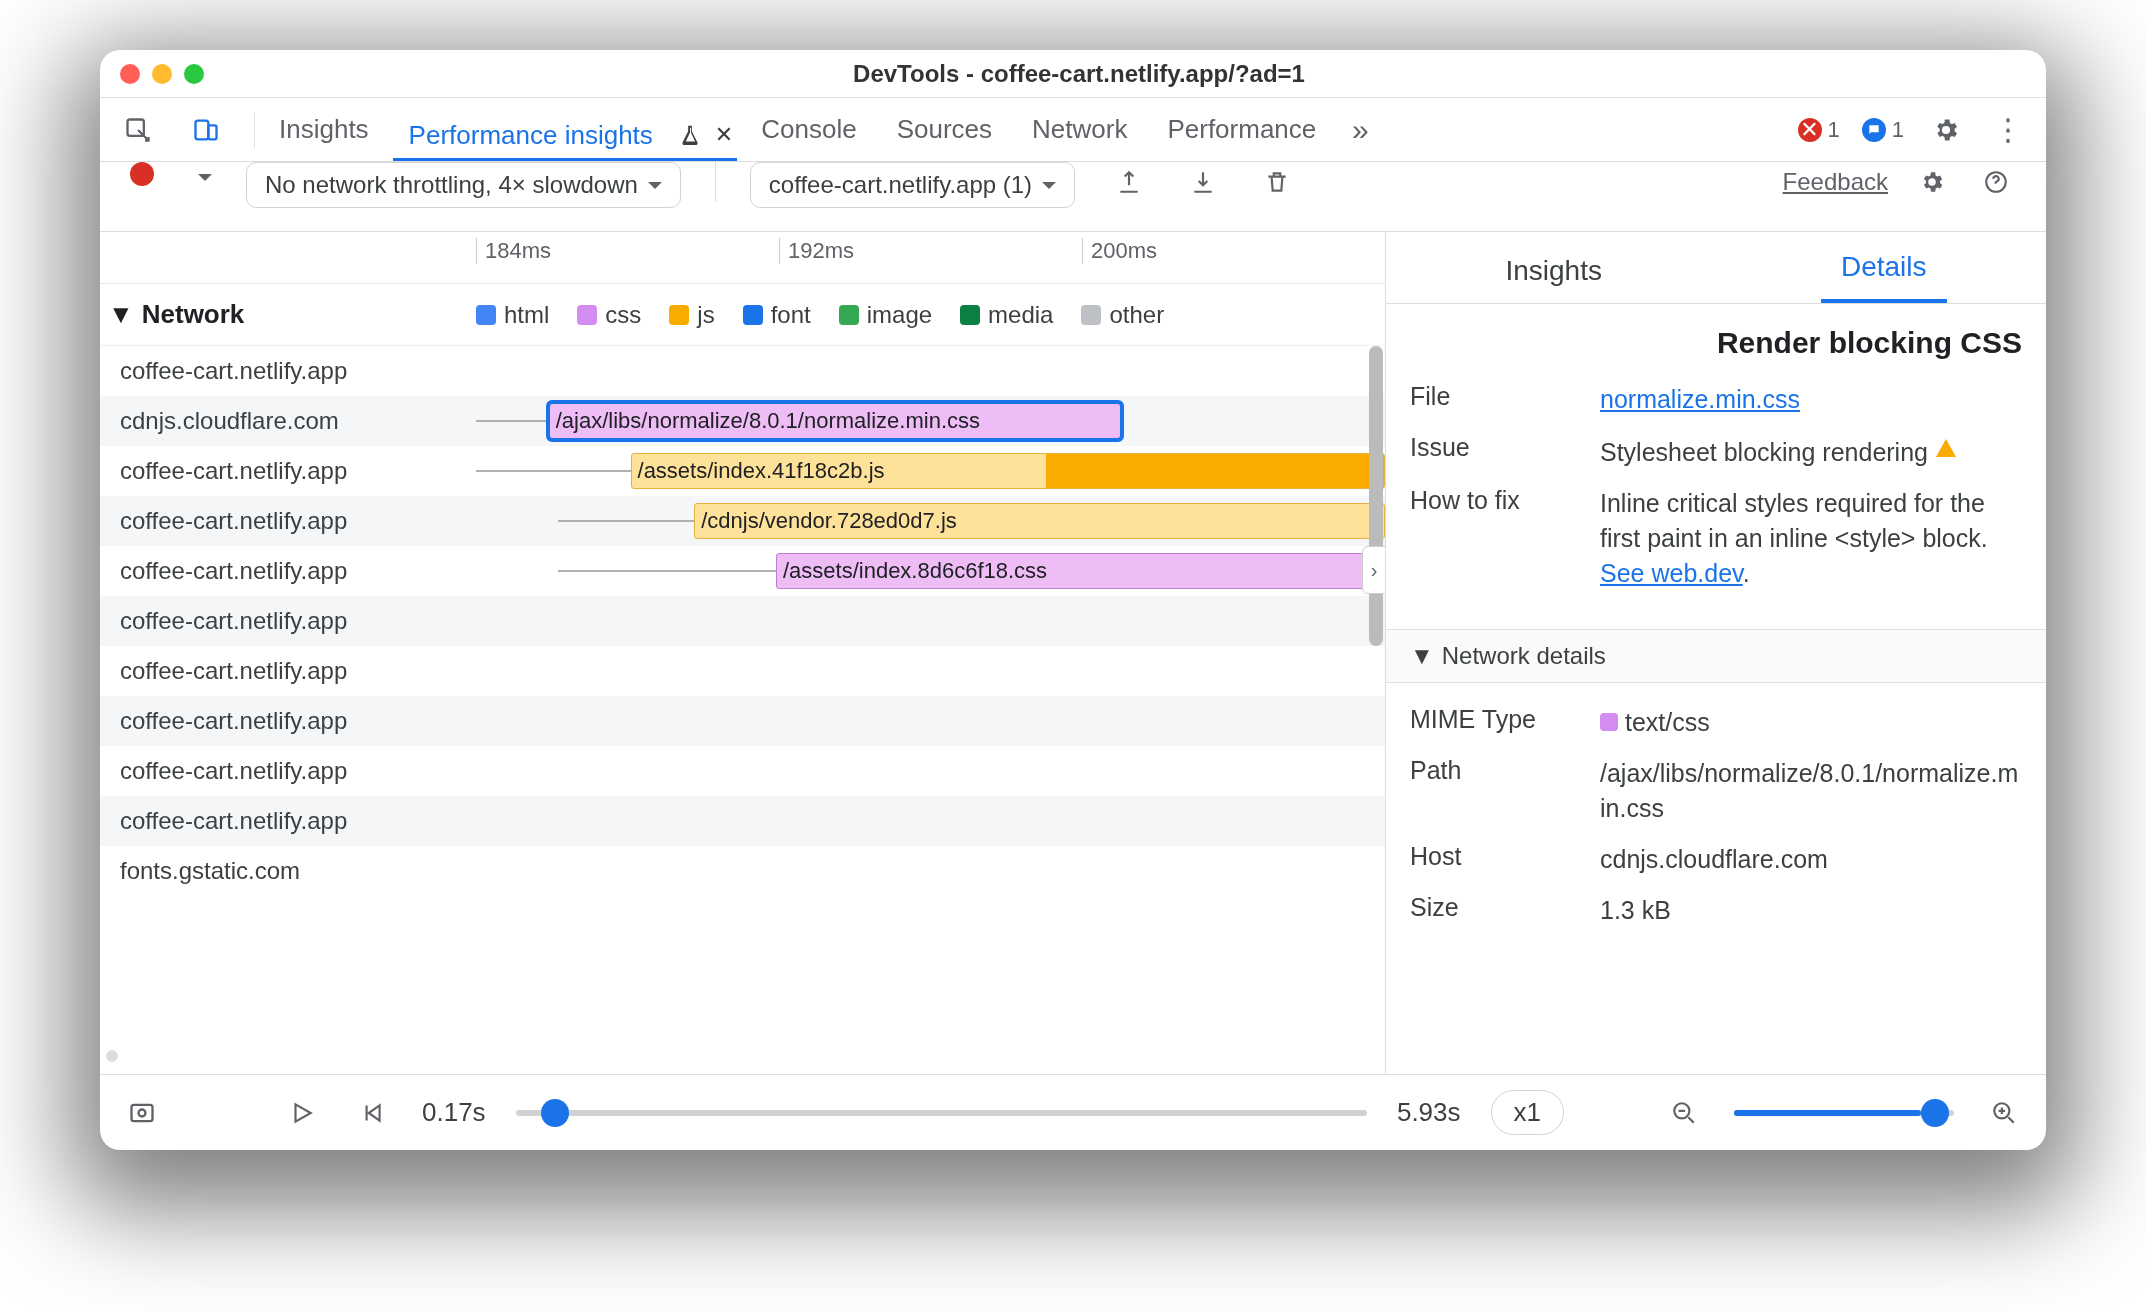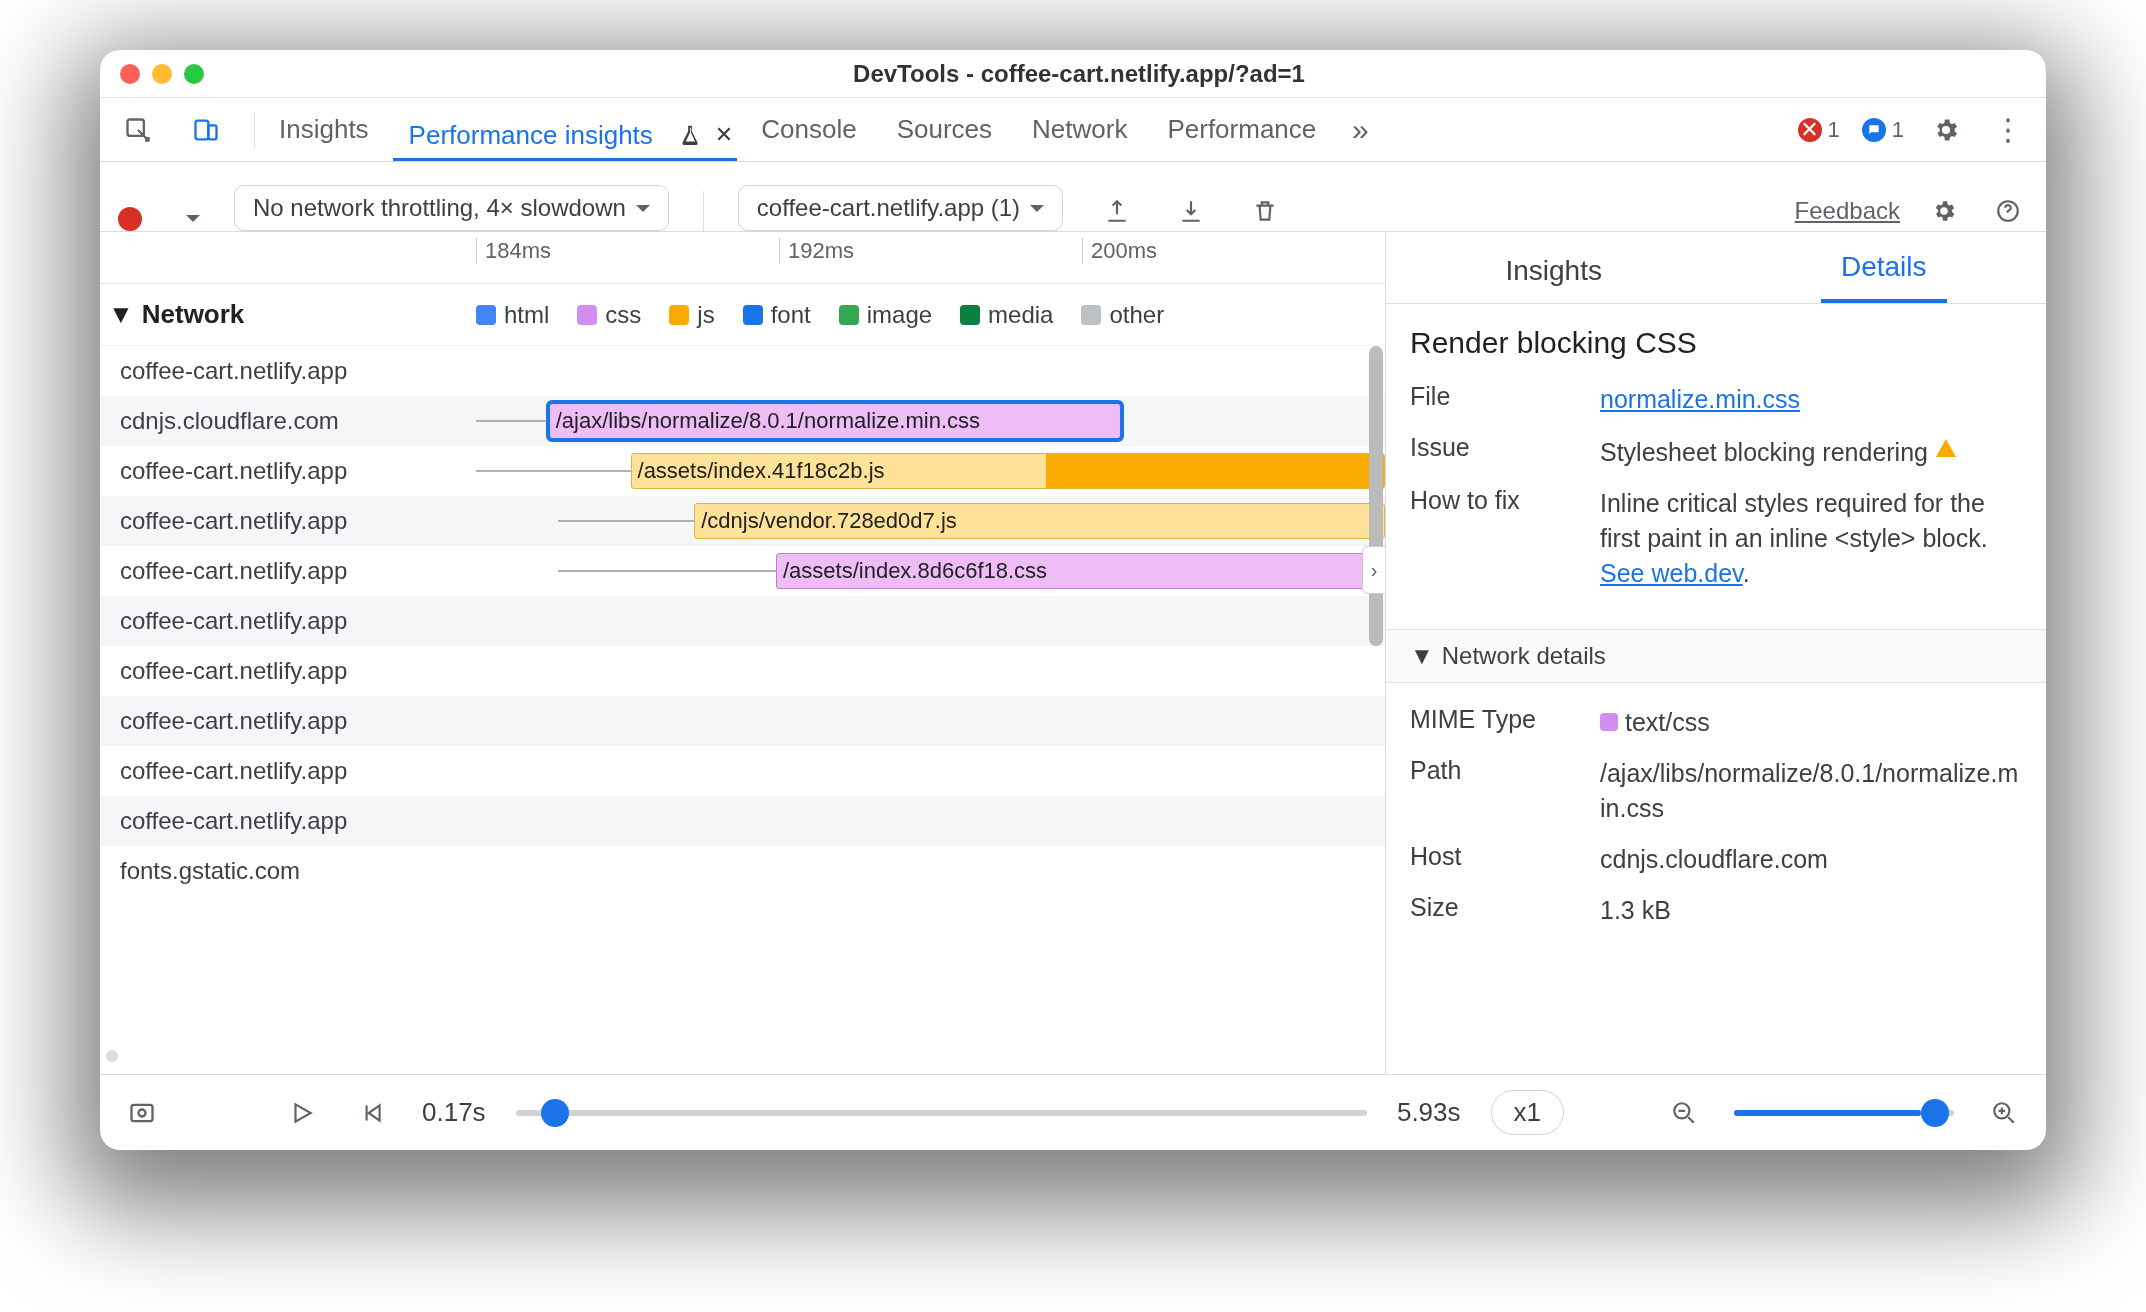--- a/index.html
+++ b/index.html
@@ -38,21 +38,21 @@
   .tabs .close-x { font-size:22px; color:#3c4043; cursor:pointer; padding:0 4px; }
   .flexspace { flex:1; }
   .tabs .right { display:flex; align-items:center; gap:22px; margin-left:auto; }
   .badge { display:inline-flex; align-items:center; gap:6px; font-size:22px; }
   .badge .dot { width:24px; height:24px; border-radius:50%; display:inline-flex; align-items:center; justify-content:center; color:#fff; }
   .badge.err .dot { background:#d93025; }
   .badge.msg .dot { background:#1a73e8; }
   .badge.msg svg { fill:#fff; }
 
   
-  .controls { height:70px; display:flex; align-items:flex-end; gap:34px; padding:0 18px; border-bottom:1px solid #dadce0; font-size:24px; }
+  .controls { height:70px; display:flex; align-items:flex-start; gap:34px; padding:0 30px; border-bottom:1px solid #dadce0; font-size:24px; }
   .rec-dot { width:24px; height:24px; border-radius:50%; background:#d93025; }
   .drop-caret::after { content:""; display:inline-block; margin-left:10px; border:7px solid transparent; border-top-color:#5f6368; transform:translateY(4px); }
   .pill { border:1px solid #cfd3d7; border-radius:10px; padding:8px 18px; display:flex; align-items:center; font-size:24px; color:#3c4043; cursor:pointer; background:#fff; }
   .controls .sep { width:1px; height:40px; background:#e0e0e0; }
   .controls .right { display:flex; align-items:center; gap:24px; margin-left:auto; }
   .link { color:#5f6368; text-decoration:underline; cursor:pointer; }
 
   
   .body { flex:1; display:flex; min-height:0; }
   .left { flex:1; display:flex; flex-direction:column; border-right:1px solid #dadce0; min-width:0; }
@@ -85,21 +85,21 @@
   .bar.js  { background:#ffe29a; border:1px solid #e3b341; }
   .scroll-thumb { position:absolute; right:2px; width:14px; background:#bbb; border-radius:7px; }
   .expander { position:absolute; right:-1px; top:200px; width:24px; height:48px; border:1px solid #ccc; border-radius:6px 0 0 6px; display:flex; align-items:center; justify-content:center; background:#fff; color:#5f6368; font-size:20px; cursor:pointer;}
   .load-dot { position:absolute; left:6px; bottom:12px; width:12px; height:12px; border-radius:50%; background:#ddd; }
 
   
   .rp-tabs { height:72px; display:flex; align-items:flex-end; justify-content:space-around; border-bottom:1px solid #dadce0; font-size:28px; }
   .rp-tabs .t { padding:16px 20px; color:#3c4043; cursor:pointer; }
   .rp-tabs .t.active { color:#1a73e8; border-bottom:4px solid #1a73e8; font-weight:500; }
   .rp-section { padding:22px 24px; overflow:hidden; }
-  .rp-h { font-size:30px; font-weight:400; margin-bottom:22px; }
+  .rp-h { font-size:30px; font-weight:700; margin-bottom:22px;text-align:right; }
   .kv { display:flex; font-size:25px; margin-bottom:16px; }
   .kv .k { width:190px; color:#3c4043; }
   .kv .v { flex:1; color:#3c4043; line-height:1.4; }
   .kv .v a { color:#1a73e8; text-decoration:underline; cursor:pointer; }
   .warn-ico { display:inline-block; width:0; height:0; border:10px solid transparent; border-bottom:18px solid #f9ab00; transform:translateY(-4px); margin-left:8px; }
   .rp-sub { border-top:1px solid #e0e0e0; border-bottom:1px solid #e0e0e0; padding:12px 24px; font-size:24px; color:#3c4043; display:flex; align-items:center; gap:8px; background:#fafafa;}
   .sw-sm { width:18px; height:18px; border-radius:4px; display:inline-block; }
 
   
   .playbar { height:76px; border-top:1px solid #dadce0; display:flex; align-items:center; padding:0 22px; gap:30px; font-size:26px; color:#3c4043; }

